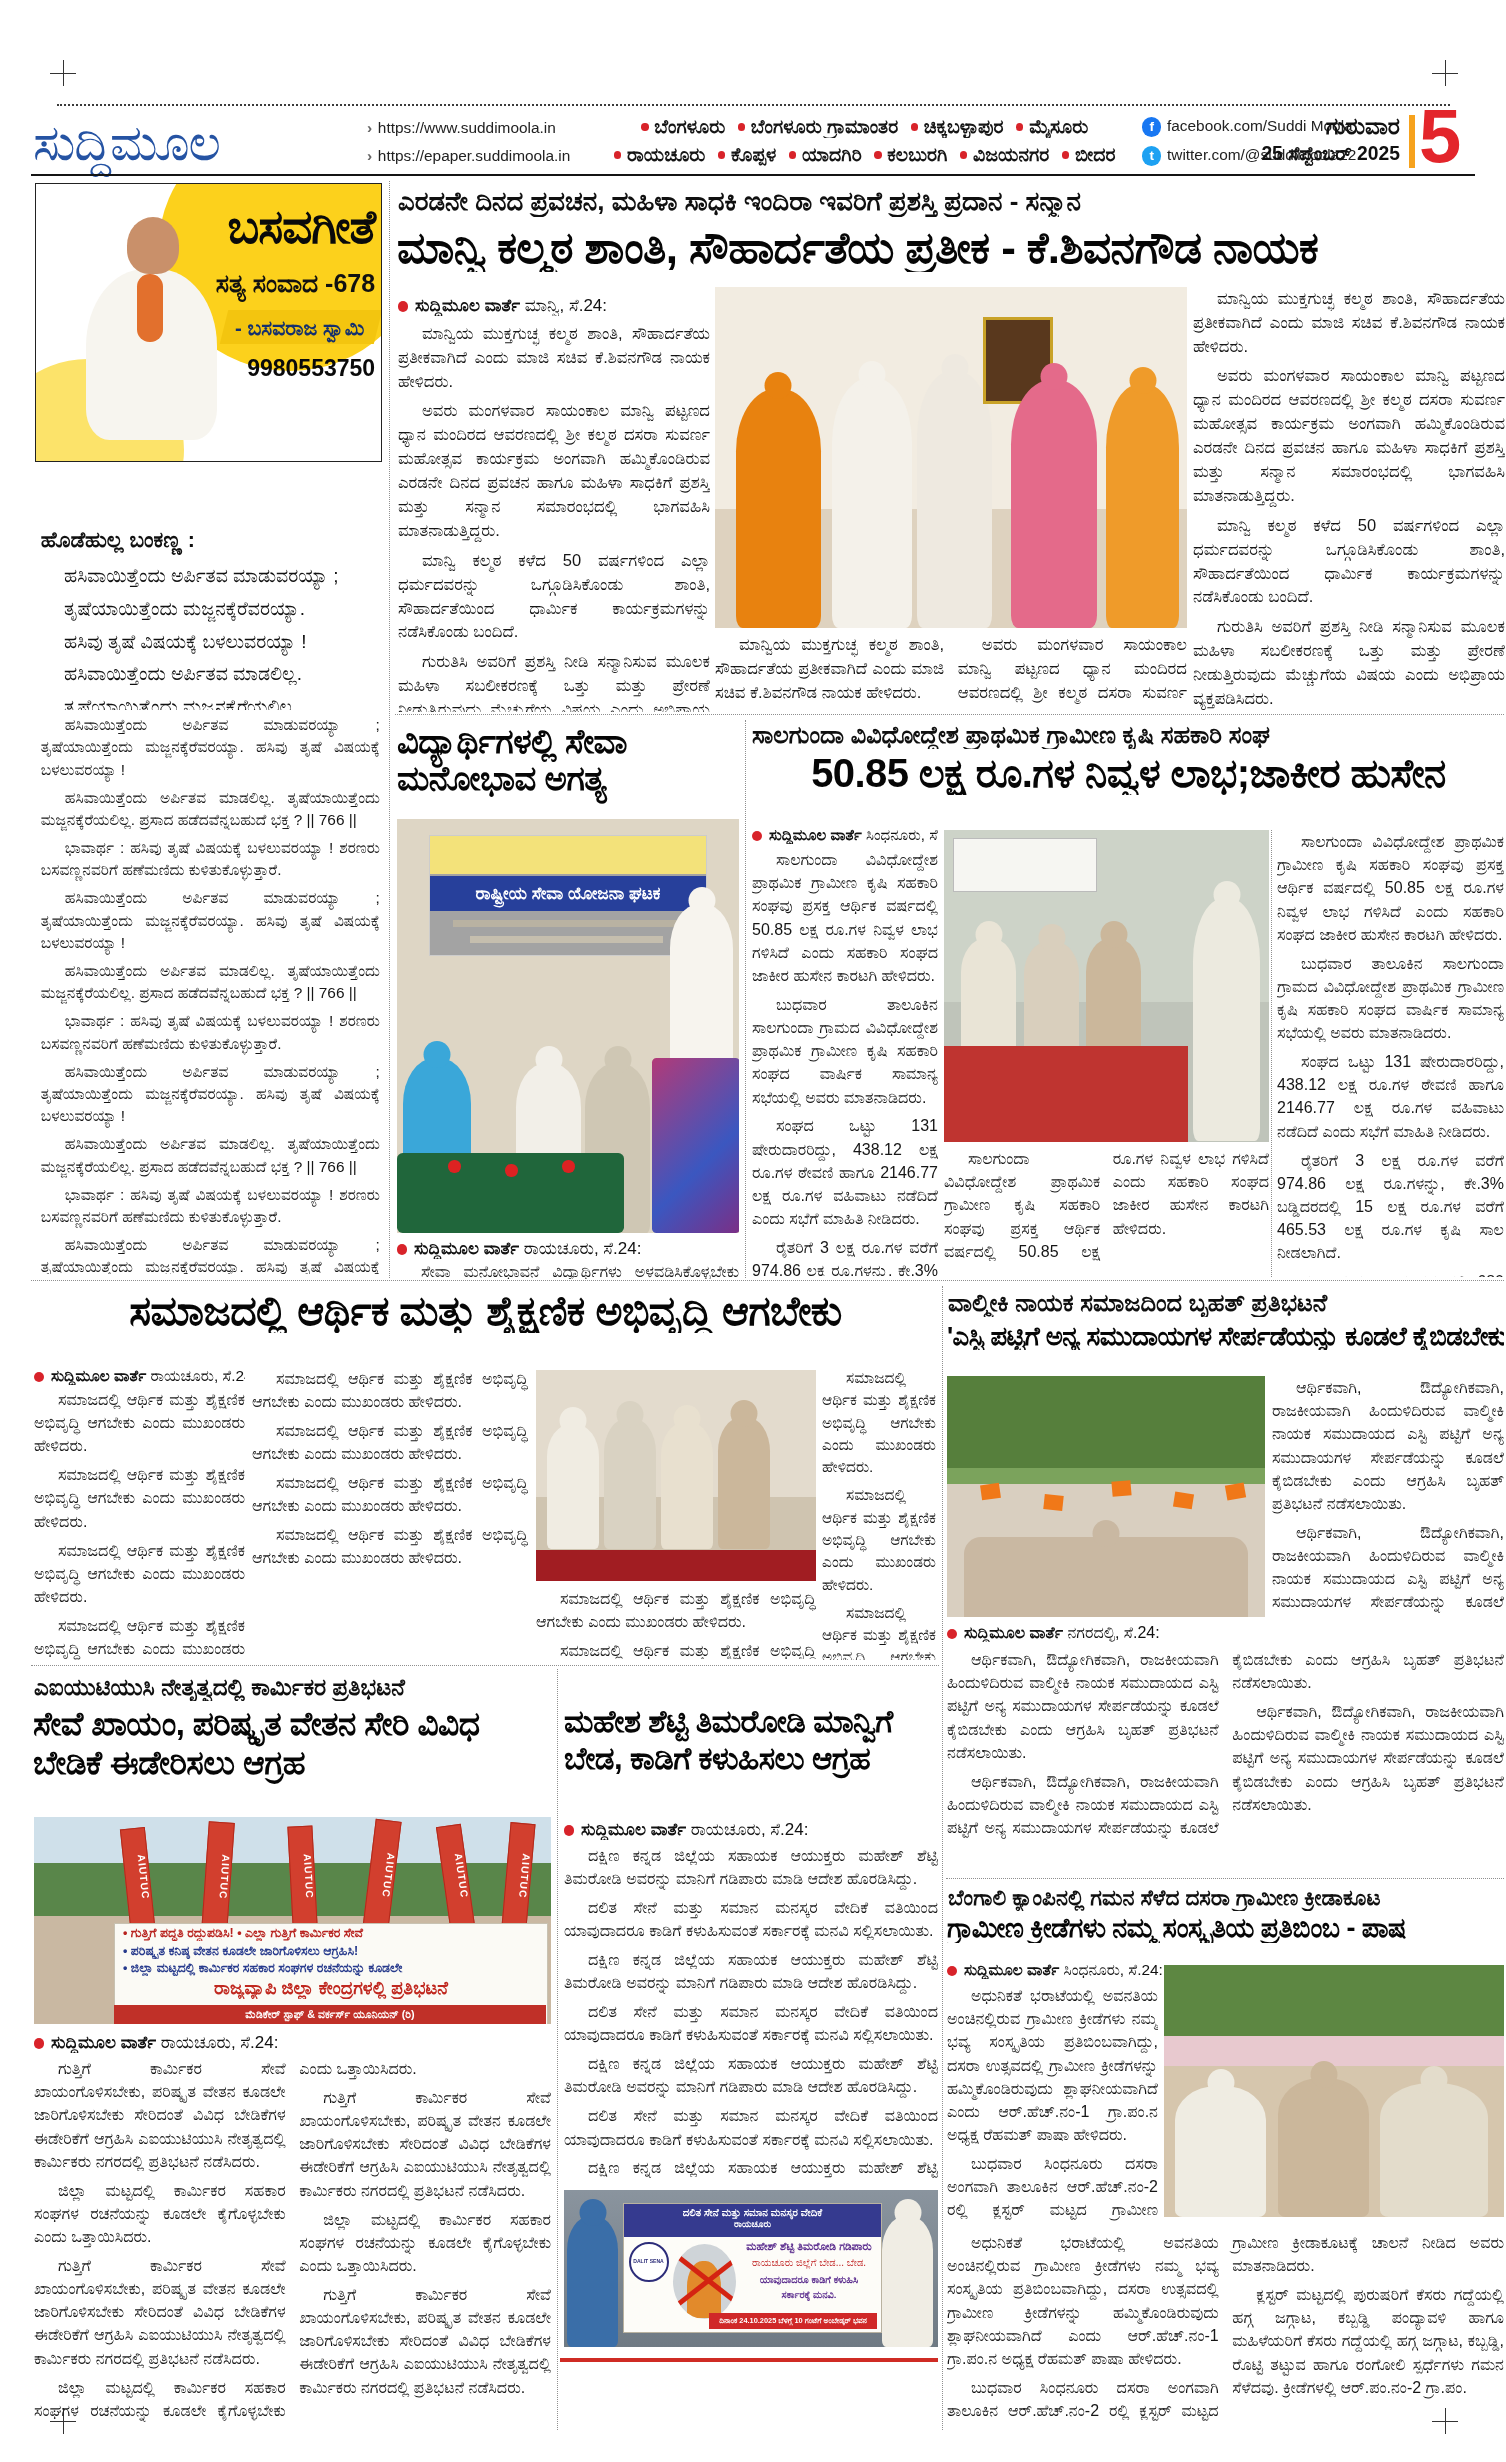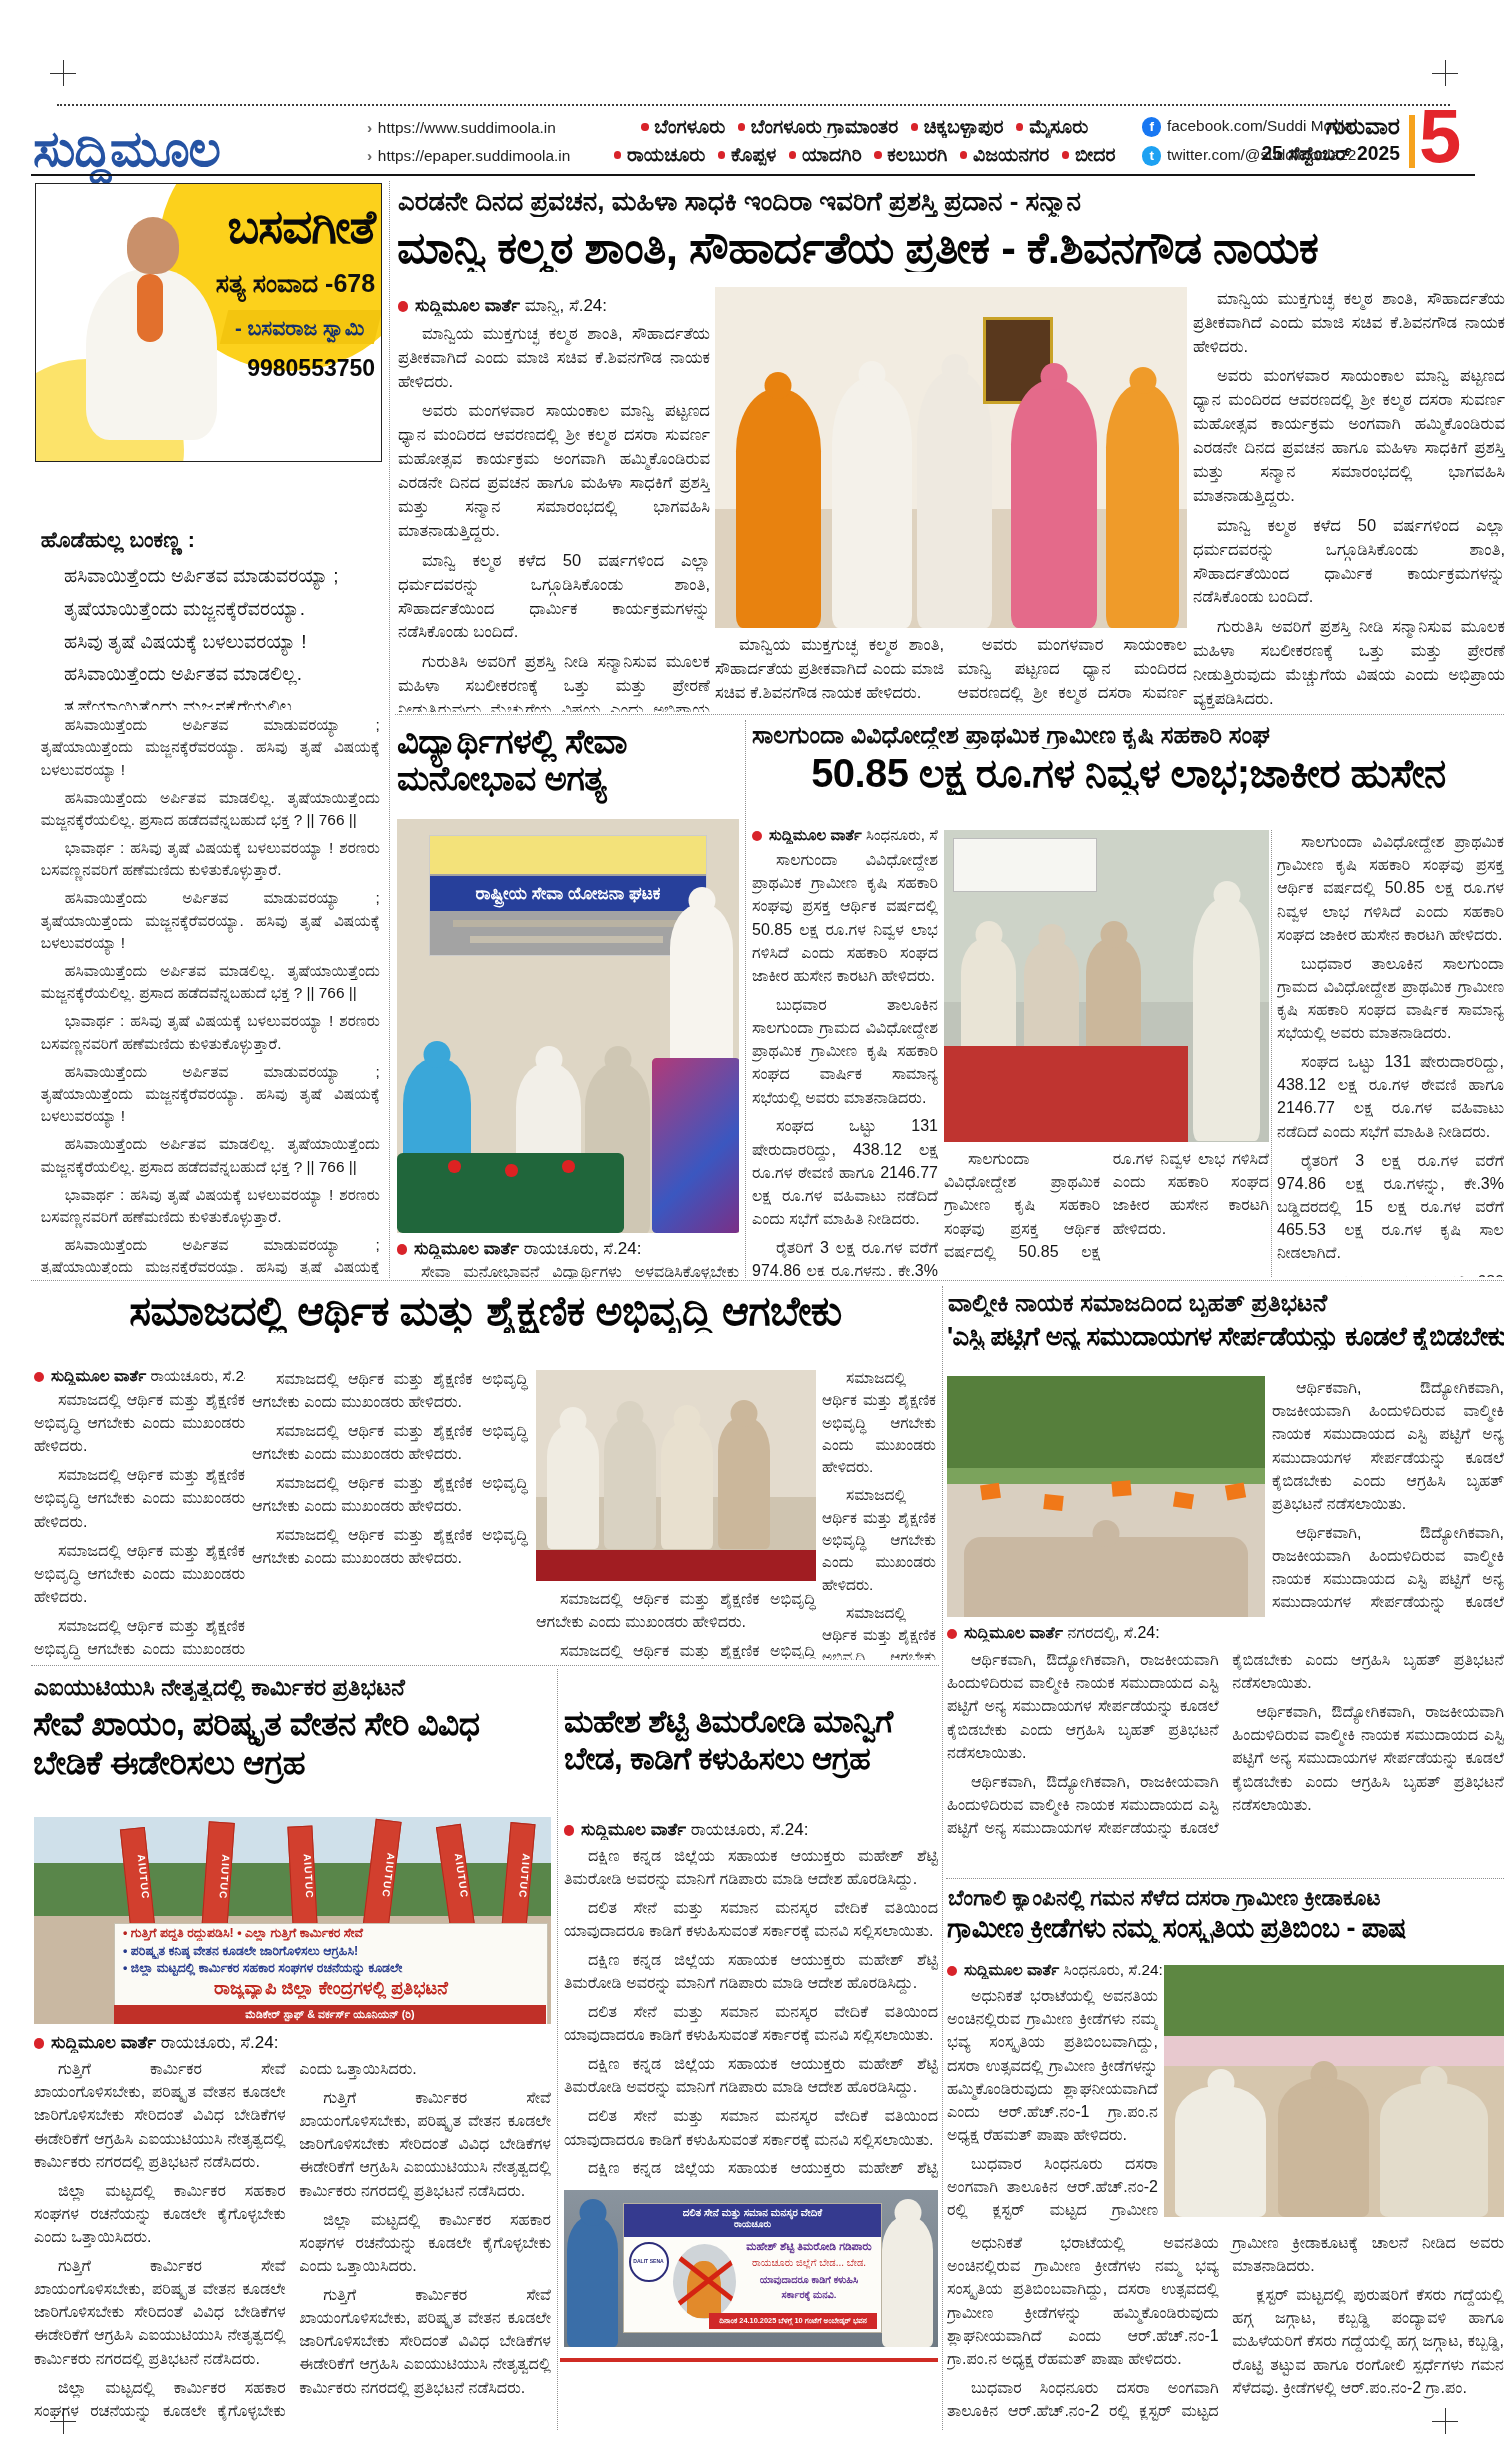--- a/index.html
+++ b/index.html
@@ -44,21 +44,21 @@
 
 <div id="page">
 
   <div class="abs cross" style="left:50px;top:60px;"></div>
   <div class="abs cross" style="left:1432px;top:60px;"></div>
   <div class="abs cross" style="left:50px;top:2408px;"></div>
   <div class="abs cross" style="left:1432px;top:2408px;"></div>
   <div class="abs dotline" style="left:57px;top:104px;width:1393px;"></div>
 
   <div class="abs" style="left:0;top:108px;width:1507px;height:67px;">
-    <div class="abs" style="left:33px;top:12px;font-size:50px;font-weight:700;color:#2553a3;letter-spacing:-1.1px;white-space:nowrap;">ಸುದ್ದಿಮೂಲ</div>
+    <div class="abs" style="left:33px;top:6px;font-size:50px;font-weight:400;color:#2553a3;letter-spacing:-1.1px;white-space:nowrap;">ಸುದ್ದಿಮೂಲ</div>
     <div class="abs urltxt" style="left:367px;top:11.4px;white-space:nowrap;">
       <span class="arrow">›</span><span>https://www.suddimoola.in</span>
     </div>
     <div class="abs urltxt" style="left:367px;top:39px;white-space:nowrap;">
       <span class="arrow">›</span><span>https://epaper.suddimoola.in</span>
     </div>
     <div class="abs cities" style="left:574px;top:8px;width:569px;text-align:center;"><span class="city-dot"></span><span>ಬೆಂಗಳೂರು</span><span class="city-dot"></span><span>ಬೆಂಗಳೂರು ಗ್ರಾಮಾಂತರ</span><span class="city-dot"></span><span>ಚಿಕ್ಕಬಳ್ಳಾಪುರ</span><span class="city-dot"></span><span>ಮೈಸೂರು</span></div>
     <div class="abs cities" style="left:546px;top:36px;width:625px;text-align:center;"><span class="city-dot"></span><span>ರಾಯಚೂರು</span><span class="city-dot"></span><span>ಕೊಪ್ಪಳ</span><span class="city-dot"></span><span>ಯಾದಗಿರಿ</span><span class="city-dot"></span><span>ಕಲಬುರಗಿ</span><span class="city-dot"></span><span>ವಿಜಯನಗರ</span><span class="city-dot"></span><span>ಬೀದರ</span></div>
     <div class="abs social" style="left:1142px;top:9px;white-space:nowrap;">
       <span class="sicon" style="background:#1877f2;">f</span><span>facebook.com/Suddi Moola</span>

